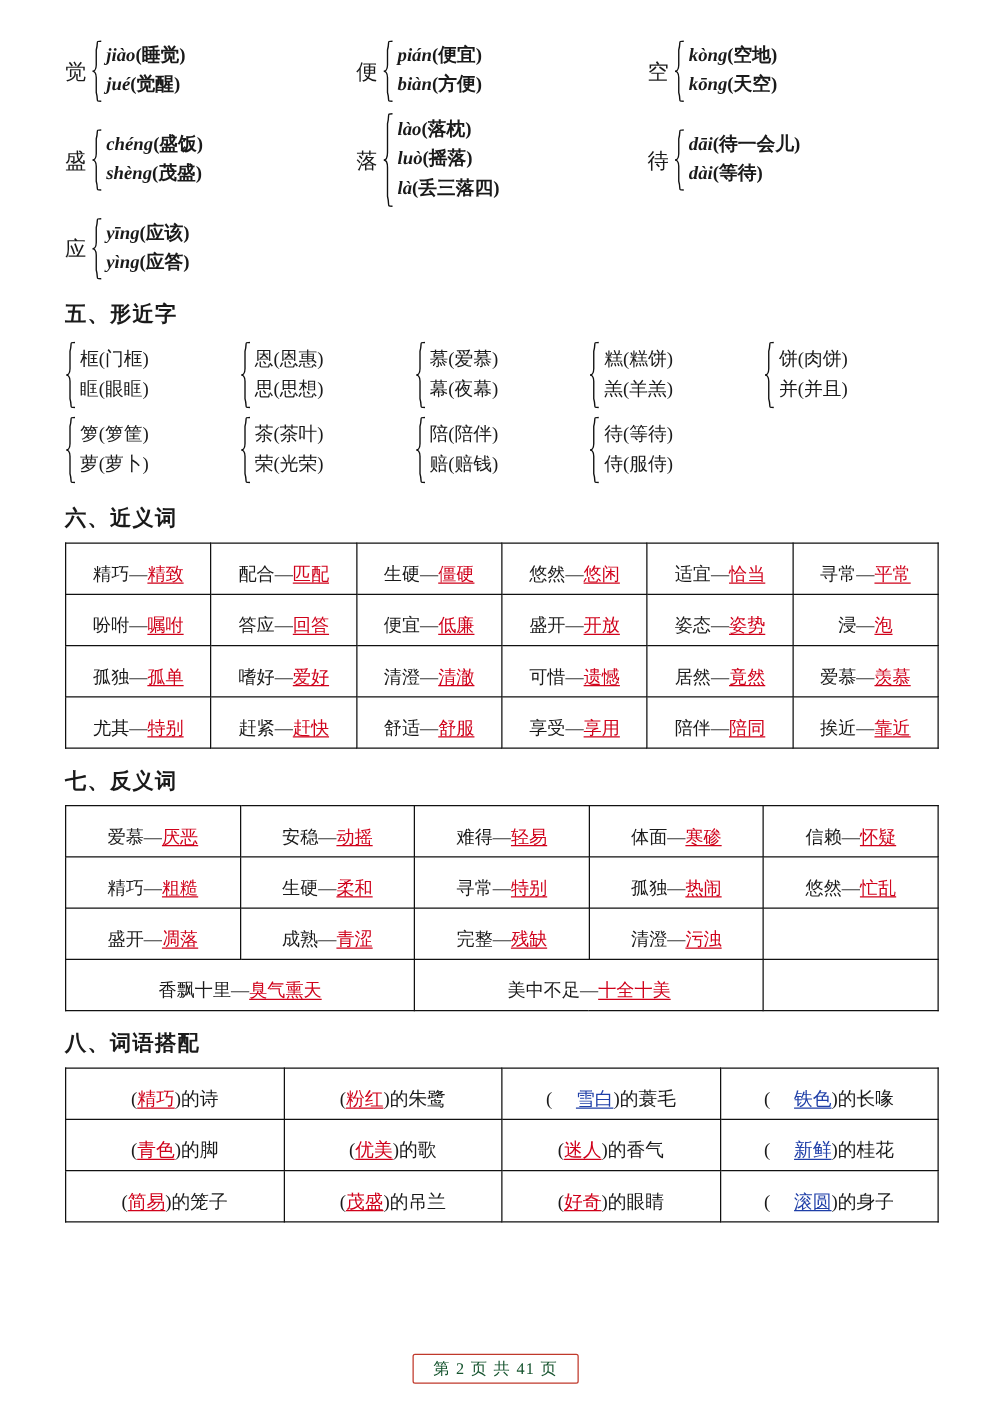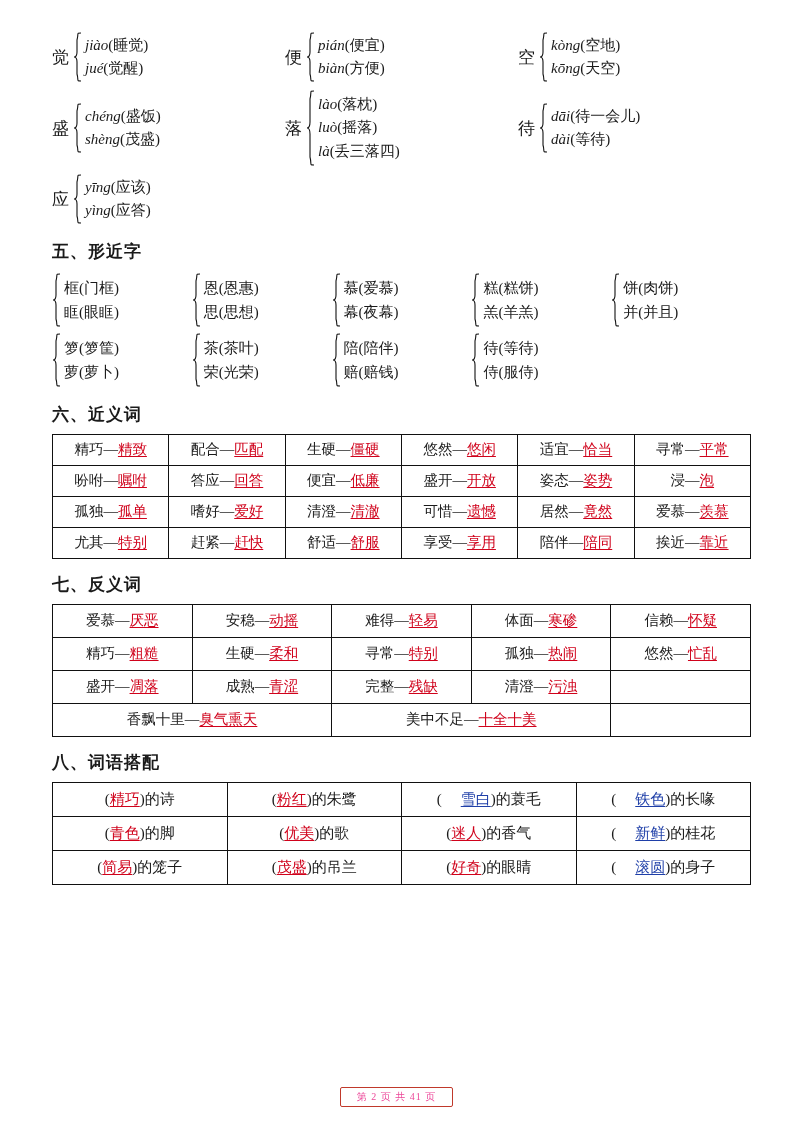--- a/index.html
+++ b/index.html
@@ -42,20 +42,21 @@
     line-height: 1;
     margin-right: 3px;
     display: flex;
     align-items: center;
   }
   .brace svg { display:block; }
   .poly-items {
     display: flex;
     flex-direction: column;
     justify-content: flex-start;
+    font-weight: bold;
   }
   .poly-item {
     font-size: 15px;
     line-height: 1.55;
     white-space: nowrap;
   }
   .pinyin { font-style: italic; font-family: "Liberation Serif", serif; }
 
   
   h2.sec {
@@ -83,43 +84,43 @@
   
   table.wt {
     border-collapse: collapse;
     width: 100%;
     table-layout: fixed;
   }
   table.wt td {
     border: 1px solid #111;
     text-align: center;
     font-size: 14.5px;
-    padding: 5px 2px 6px 2px;
+    padding: 15px 2px 6px 2px;
     white-space: nowrap;
     height: 30px;
   }
   .redu { color: #d0021b; text-decoration: underline; text-underline-offset: 2px; }
   .blueu { color: #1f3fa8; text-decoration: underline; text-underline-offset: 2px; margin-left: 19px; }
 
   table.wt.syn td { font-size: 14.5px; }
   table.wt.ant td { height: 33px; }
   table.wt.coll td { height: 34px; font-size: 15px; }
 
   
   .footer {
     position: absolute;
     left: 0; right: 0;
     bottom: 14px;
     text-align: center;
   }
   .footer .pill {
     display: inline-block;
     border: 1px solid #c0392b;
-    color: #ec4899;
-    font-size: 10px;
+    color: #14532d;
+    font-size: 13px;
     padding: 2px 16px;
     border-radius: 2px;
     letter-spacing: 1px;
   }
 </style>
 </head>
 <body>
 
 <div class="page">
 

